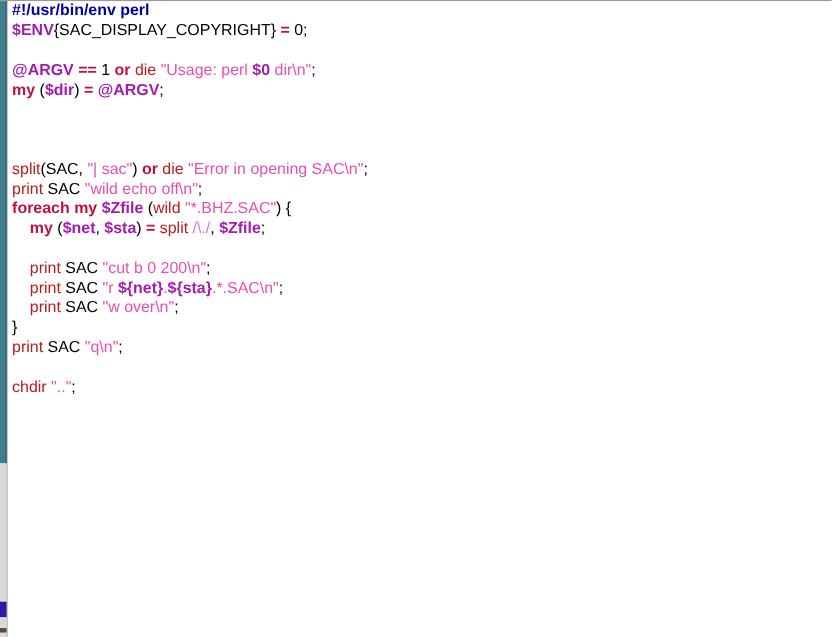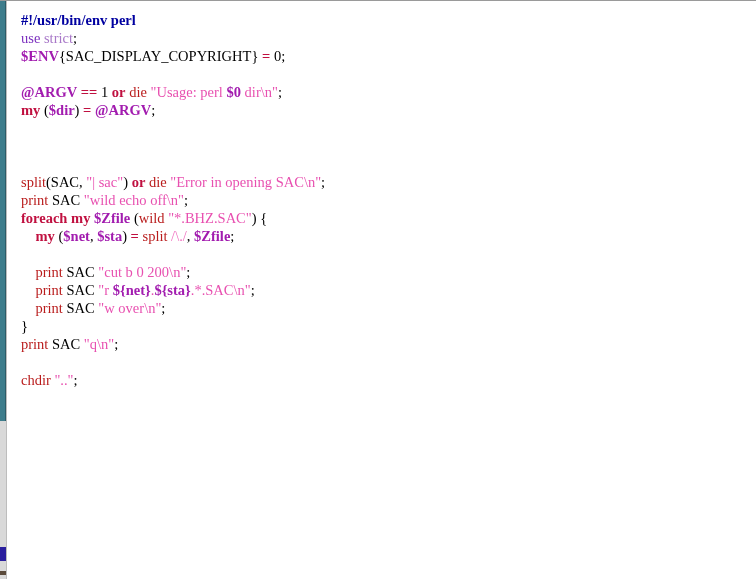--- a/index.html
+++ b/index.html
@@ -60,23 +60,23 @@
 
   
   .code-area {
     flex: 1 1 auto;
     position: relative;
     padding: 0 0 0 4px;
     overflow: hidden;
   }
 
   pre.code {
-    margin: 10px;
+    margin: 0;
     padding: 0;
-    font-family: Liberation Serif, serif;
+    font-family: Liberation Sans, sans-serif;
     font-size: 14.5px;
     line-height: 18px;
     white-space: pre;
     color: #000000;
     letter-spacing: 0px;
   }
 
   
   .t-plain    { color: #000000; }
   .t-comment  { color: #0000a0; font-weight: bold; }   
@@ -96,21 +96,20 @@
 <div class="editor-window">
 
   <div class="scrollbar">
     <div class="scrollbar-thumb"></div>
     <div class="scrollbar-mark"></div>
     <div class="scrollbar-mark low"></div>
   </div>
 
   <div class="code-area">
     <pre class="code" id="code-root"><span class="cursor-line"><span class="t-comment">#!/usr/bin/env perl</span>
-</span><span class="cursor-line"><span class="t-use">use </span><span class="t-pragma">strict</span><span class="t-plain">;</span>
 </span><span class="cursor-line"><span class="t-var">$ENV</span><span class="t-plain">{SAC_DISPLAY_COPYRIGHT} </span><span class="t-keyword">=</span><span class="t-plain"> 0;</span>
 </span><span class="cursor-line"><span class="t-plain"></span>
 </span><span class="cursor-line"><span class="t-var">@ARGV</span><span class="t-plain"> </span><span class="t-keyword">==</span><span class="t-plain"> 1 </span><span class="t-keyword">or</span><span class="t-plain"> </span><span class="t-func">die</span><span class="t-plain"> </span><span class="t-string">"Usage: perl </span><span class="t-var">$0</span><span class="t-string"> dir\n"</span><span class="t-plain">;</span>
 </span><span class="cursor-line"><span class="t-keyword">my</span><span class="t-plain"> (</span><span class="t-var">$dir</span><span class="t-plain">) </span><span class="t-keyword">=</span><span class="t-plain"> </span><span class="t-var">@ARGV</span><span class="t-plain">;</span>
 </span><span class="cursor-line"><span class="t-plain"></span>
 </span><span class="cursor-line"><span class="t-plain"></span>
 </span><span class="cursor-line"><span class="t-plain"></span>
 </span><span class="cursor-line"><span class="t-func">split</span><span class="t-plain">(SAC, </span><span class="t-string">"| sac"</span><span class="t-plain">) </span><span class="t-keyword">or</span><span class="t-plain"> </span><span class="t-func">die</span><span class="t-plain"> </span><span class="t-string">"Error in opening SAC\n"</span><span class="t-plain">;</span>
 </span><span class="cursor-line"><span class="t-func">print</span><span class="t-plain"> SAC </span><span class="t-string">"wild echo off\n"</span><span class="t-plain">;</span>
 </span><span class="cursor-line"><span class="t-keyword">foreach my</span><span class="t-plain"> </span><span class="t-var">$Zfile</span><span class="t-plain"> (</span><span class="t-func">wild</span><span class="t-plain"> </span><span class="t-string">"*.BHZ.SAC"</span><span class="t-plain">) {</span>

